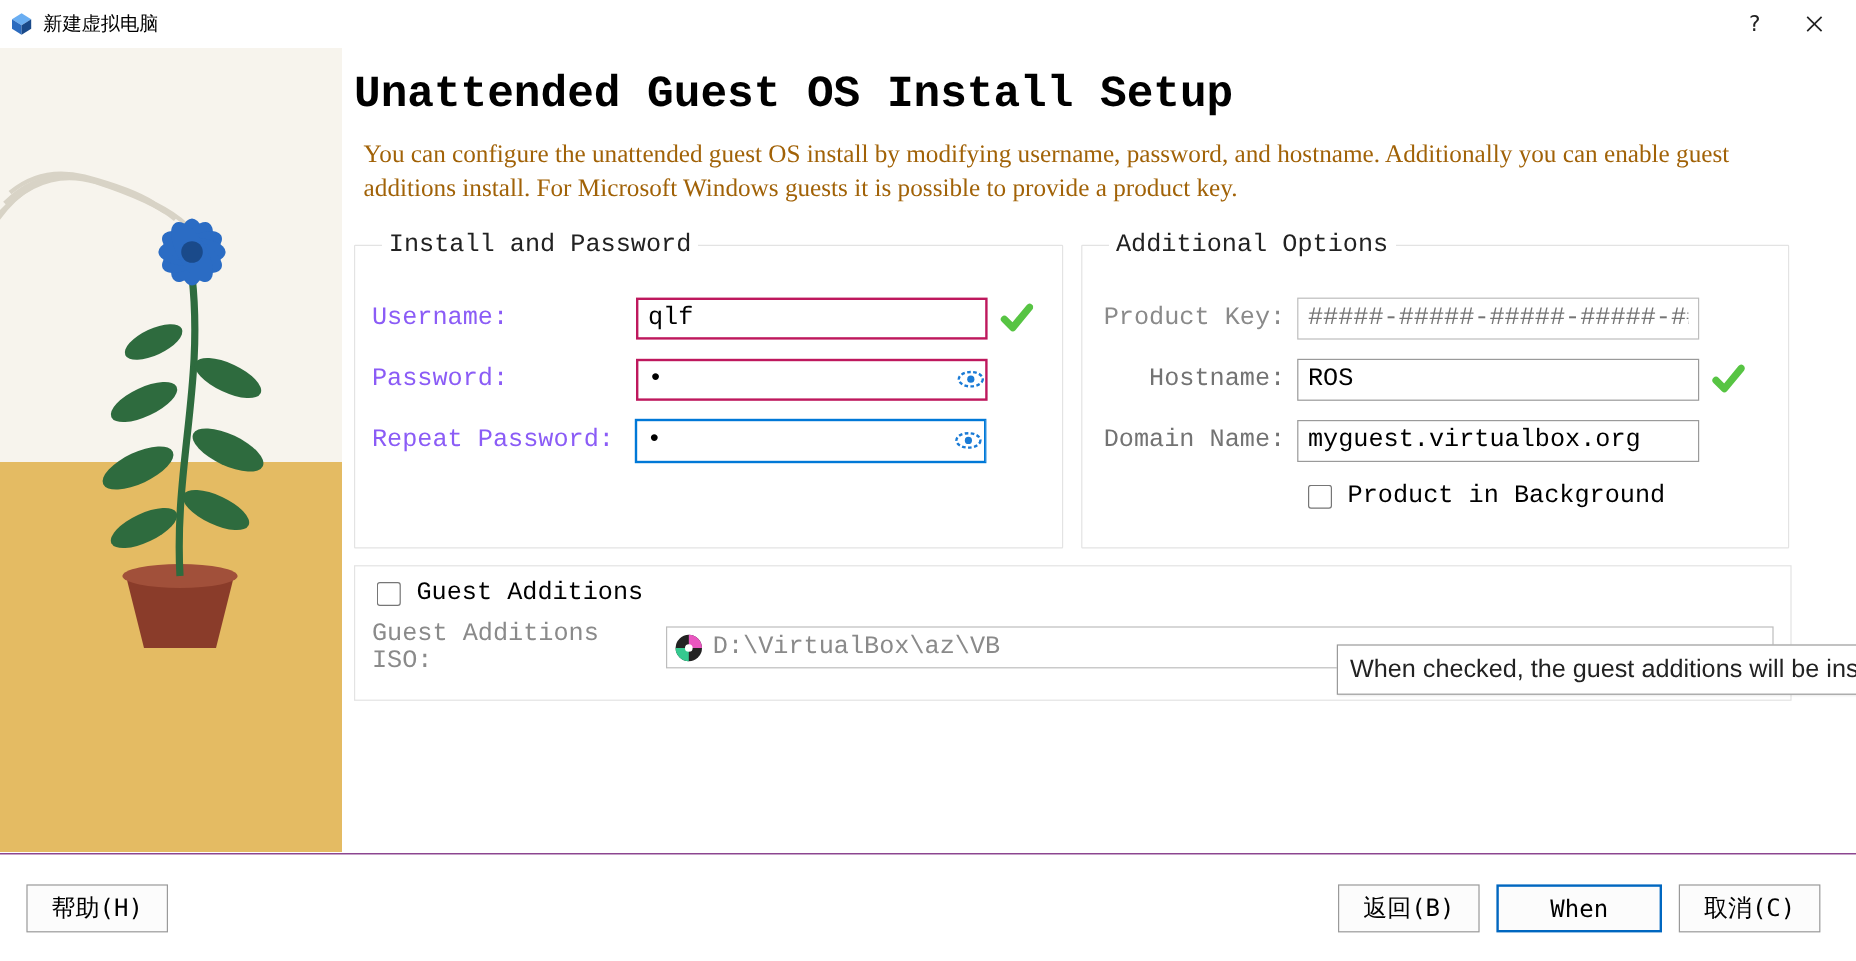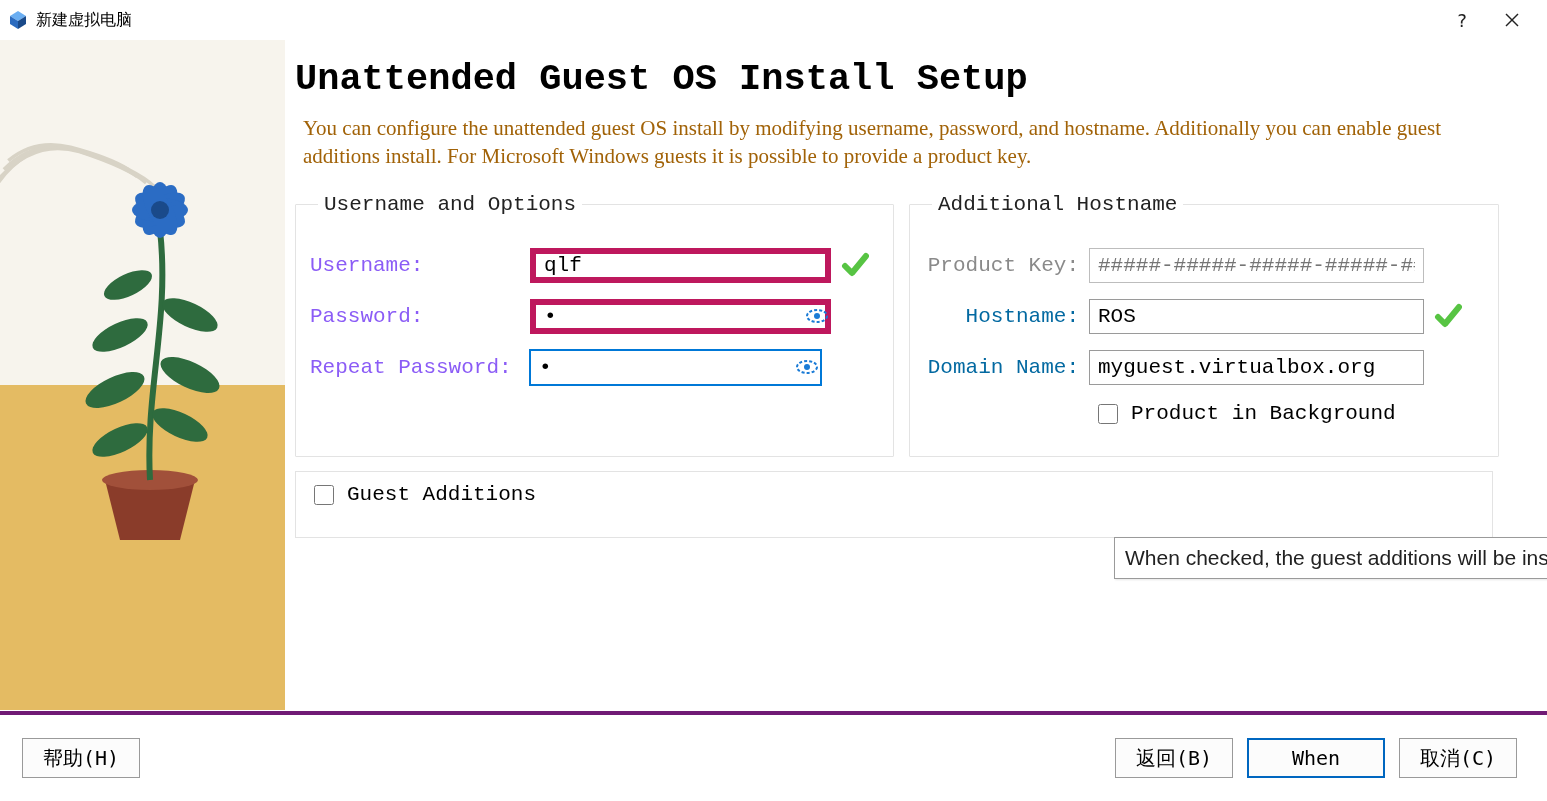--- a/index.html
+++ b/index.html
@@ -107,21 +107,21 @@
   }
   .field-label {
     font-family: "SimSun", "Courier New", monospace;
     font-size: 21px;
     color: #8b5cf6;
     flex: 0 0 210px;
   }
   .text-input {
     flex: 0 0 280px;
     height: 35px;
-    border: 6px solid #be185d;
+    border: 2px solid #be185d;
     padding: 2px 8px;
     font-family: "SimSun", "Courier New", monospace;
     font-size: 21px;
     background: #fff;
   }
   .text-input.focus {
     border: 1px solid #0078d7;
     outline: 1px solid #0078d7;
   }
   .text-input.pw {
@@ -136,21 +136,21 @@
     margin-right: 12px;
   }
   .check-icon {
     width: 28px; height: 28px;
   }
   .check-icon svg { width: 100%; height: 100%; }
 
   .right-field-label {
     font-family: "SimSun", "Courier New", monospace;
     font-size: 21px;
-    color: #0369a1;
+    color: #737373;
     text-align: right;
     flex: 0 0 155px;
   }
   .right-field-label.disabled { color: #8a8a8a; }
   .right-input {
     flex: 0 0 335px;
     height: 35px;
     border: 1px solid #9a9a9a;
     padding: 2px 8px;
     font-family: "SimSun", "Courier New", monospace;
@@ -227,21 +227,21 @@
     padding: 0 10px;
     white-space: nowrap;
     box-shadow: 1px 1px 2px rgba(0,0,0,.1);
   }
 
   .footer {
     position: absolute;
     left: 0; bottom: 0;
     width: 100%;
     height: 90px;
-    border-top: 4px solid #701a75;
+    border-top: 1px solid #701a75;
     display: flex;
     align-items: center;
     padding: 0 30px 0 22px;
     gap: 14px;
   }
   .footer .spacer { flex: 1; }
   .btn {
     min-width: 118px;
     height: 40px;
     border: 1px solid #9a9a9a;
@@ -334,21 +334,21 @@
     </div>
   </div>
 
   <div class="main">
     <h1 class="page-title">Unattended Guest OS Install Setup</h1>
     <p class="description">You can configure the unattended guest OS install by modifying username, password, and hostname. Additionally you can enable guest additions install. For Microsoft Windows guests it is possible to provide a product key.</p>
 
     <div class="row-groups">
 
       <fieldset class="group group-left">
-        <legend>Username and Options</legend>
+        <legend>Install and Password</legend>
 
         <div class="field-row">
           <span class="field-label">Username:</span>
           <input class="text-input" type="text" value="qlf" style="">
           <span class="check-icon">
             <svg viewBox="0 0 28 28">
                 <path d="M4 15 L11 22 L25 5" stroke="#57c443" stroke-width="6" fill="none" stroke-linecap="round" stroke-linejoin="round"></path>
               </svg>
           </span>
         </div>
@@ -372,21 +372,21 @@
             <svg viewBox="0 0 24 20">
                 <ellipse cx="12" cy="10" rx="10" ry="6" fill="none" stroke="#1a7bd6" stroke-width="2" stroke-dasharray="3 2"></ellipse>
                 <circle cx="12" cy="10" r="3" fill="#1a7bd6"></circle>
               </svg>
           </span>
           <span style="width:28px"></span>
         </div>
       </fieldset>
 
       <fieldset class="group group-right">
-        <legend>Additional Hostname</legend>
+        <legend>Additional Options</legend>
 
         <div class="field-row">
           <span class="right-field-label disabled">Product Key:</span>
           <input class="right-input placeholder-look" type="text" disabled="" placeholder="#####-#####-#####-#####-#####" style="">
         </div>
 
         <div class="field-row">
           <span class="right-field-label">Hostname:</span>
           <input class="right-input" type="text" value="ROS" style="">
           <span class="check-icon">
@@ -407,20 +407,34 @@
           <span>Product in Background</span>
         </div>
       </fieldset>
     </div>
 
     <div class="guest-add">
       <div class="ga-header">
         <input type="checkbox" class="big" style="">
         <span>Guest Additions</span>
       </div>
+      <div class="ga-row">
+        <span class="ga-label">Guest Additions ISO:</span>
+        <div class="iso-path">
+          <span class="iso-icon">
+            <svg viewBox="0 0 24 24">
+              <circle cx="12" cy="12" r="11" fill="#222"></circle>
+              <path d="M12 1 A11 11 0 0 1 23 12 L12 12 Z" fill="#e956c0"></path>
+              <path d="M12 23 A11 11 0 0 1 1 12 L12 12 Z" fill="#35c98f"></path>
+              <circle cx="12" cy="12" r="3.2" fill="#fff"></circle>
+            </svg>
+          </span>
+          <span>D:\VirtualBox\az\VB</span>
+        </div>
+      </div>
     </div>
 
     <div class="tooltip">
       <span>When checked, the guest additions will be installed after the</span>
     </div>
   </div>
 </div>
 
 <div class="footer">
   <div class="btn">

